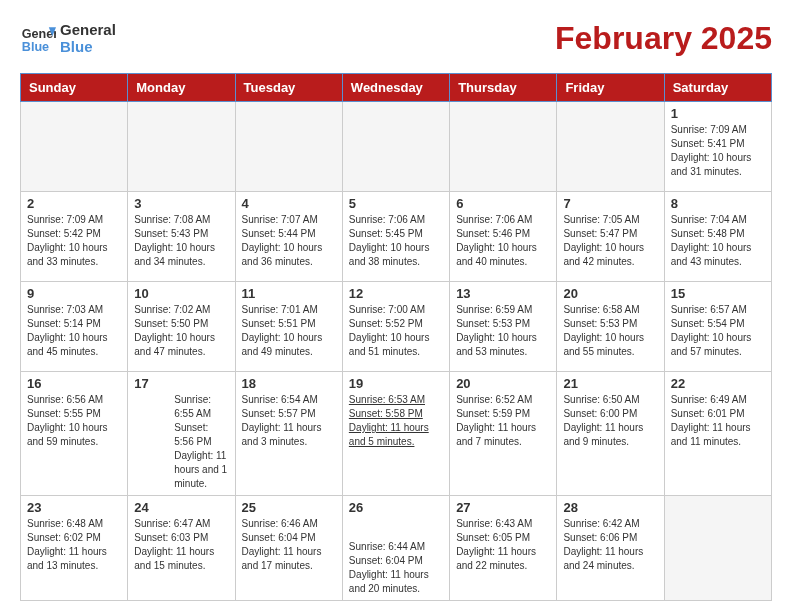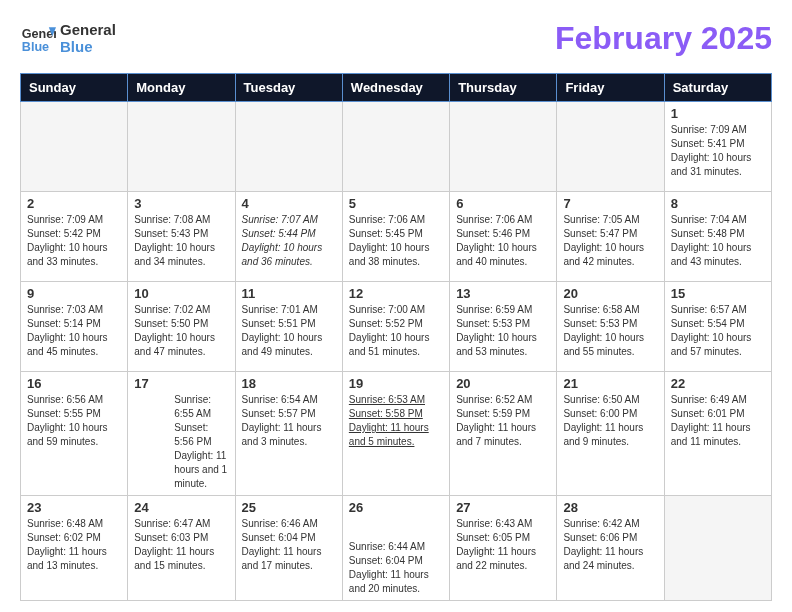--- a/index.html
+++ b/index.html
@@ -24,34 +24,34 @@
     .logo-icon {
       width: 36px;
       height: 36px;
     }
     .title-block {
       text-align: right;
     }
     .title-block h1 {
       font-size: 32px;
       font-weight: bold;
-      color: #8b5cf6;
+      color: #b91c1c;
     }
     .title-block h2 {
       font-size: 16px;
       font-weight: normal;
       color: #555;
     }
     .calendar {
       width: 100%;
       border-collapse: collapse;
       border: 1px solid #ccc;
     }
     .calendar th {
-      background-color: #0f172a;
+      background-color: #b91c1c;
       color: white;
       font-size: 13px;
       font-weight: bold;
       padding: 6px 8px;
       text-align: left;
       border: 1px solid #5a8fd0;
     }
     .calendar td {
       width: 107px;
       height: 90px;
@@ -135,21 +135,21 @@
 Daylight: 10 hours and 33 minutes.</div>
         </td>
         <td>
           <span class="day-num">3</span>
           <div class="day-info" style="white-space: pre-line;">Sunrise: 7:08 AM
 Sunset: 5:43 PM
 Daylight: 10 hours and 34 minutes.</div>
         </td>
         <td>
           <span class="day-num">4</span>
-          <div class="day-info" style="white-space: pre-line; font-style: italic;">Sunrise: 7:07 AM
+          <div class="day-info" style="white-space: pre-line;">Sunrise: 7:07 AM
 Sunset: 5:44 PM
 Daylight: 10 hours and 36 minutes.</div>
         </td>
         <td>
           <span class="day-num">5</span>
           <div class="day-info" style="white-space: pre-line;">Sunrise: 7:06 AM
 Sunset: 5:45 PM
 Daylight: 10 hours and 38 minutes.</div>
         </td>
         <td>

